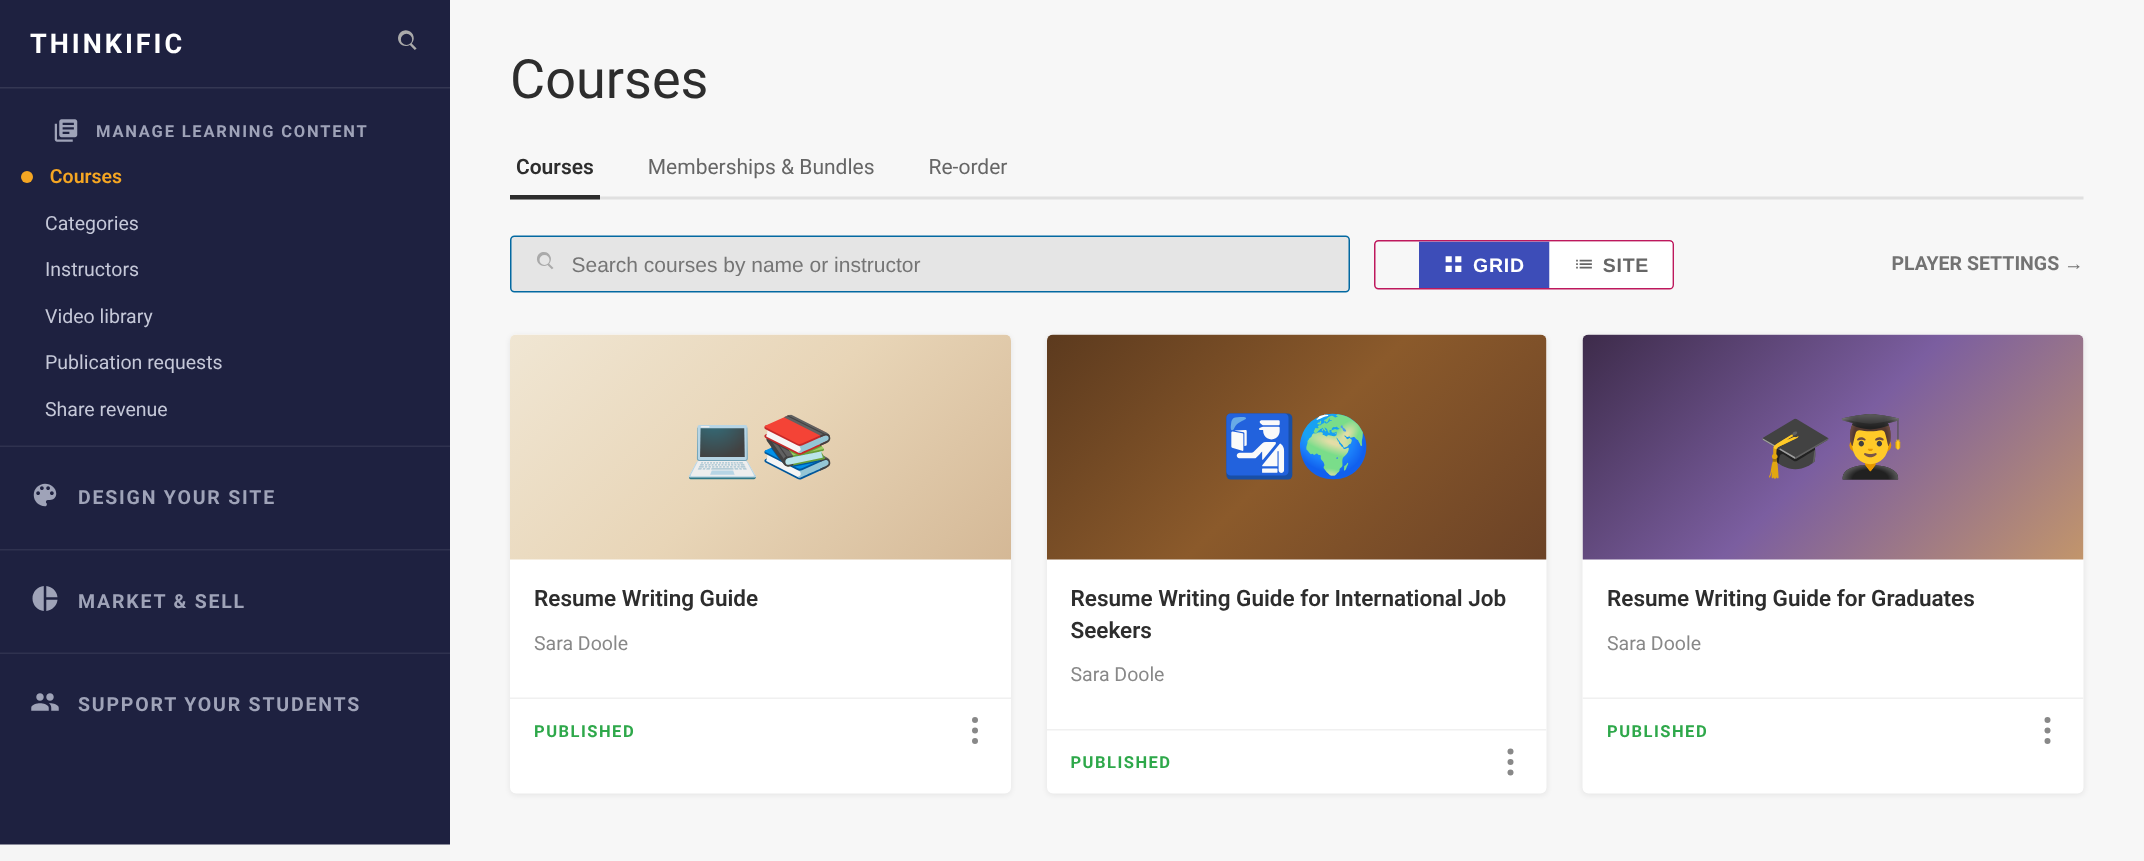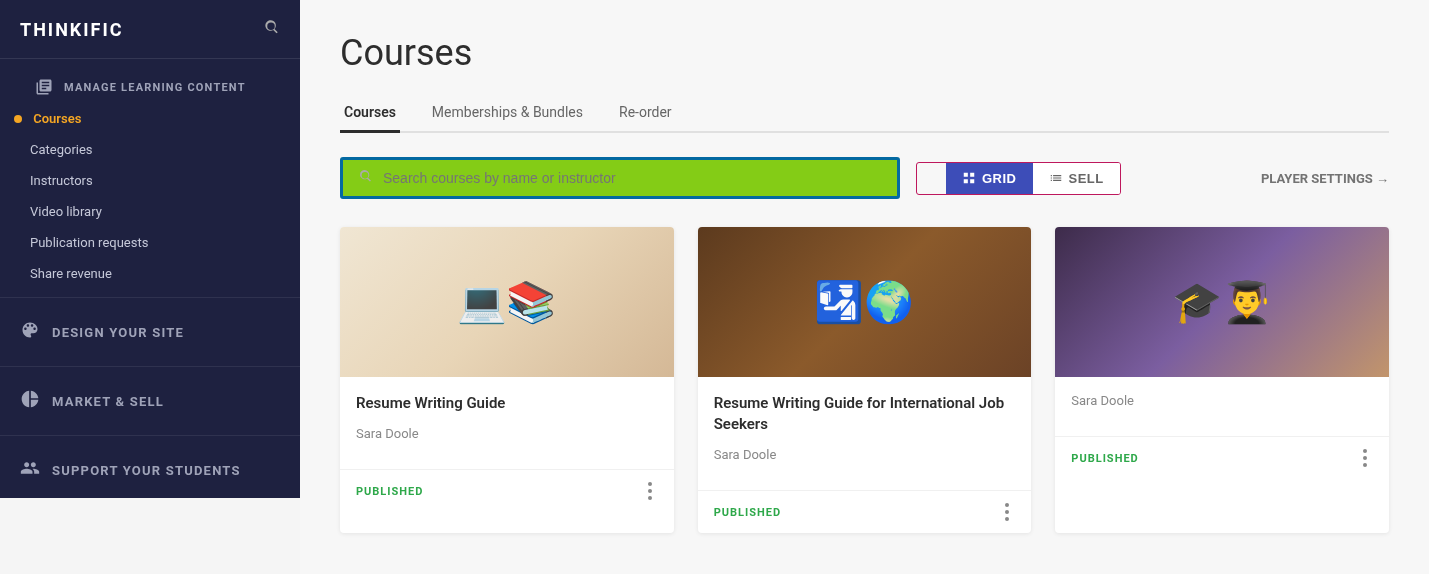--- a/index.html
+++ b/index.html
@@ -6,21 +6,21 @@
     body { font-family: -apple-system, BlinkMacSystemFont, 'Segoe UI', Roboto, sans-serif; display: flex; height: 574px; overflow: hidden; background: #f5f5f5; }
 
     
     .sidebar {
       width: 300px;
       min-width: 300px;
       background: #1e2140;
       color: #fff;
       display: flex;
       flex-direction: column;
-      height: 498px;
+      height: 563px;
       overflow-y: auto;
     }
     .sidebar-header {
       display: flex;
       align-items: center;
       justify-content: space-between;
       padding: 18px 20px;
       border-bottom: 1px solid rgba(255,255,255,0.1);
     }
     .sidebar-logo {
@@ -152,22 +152,22 @@
       display: flex;
       align-items: center;
       gap: 16px;
       margin-bottom: 28px;
     }
     .search-box {
       flex: 1;
       max-width: 560px;
       display: flex;
       align-items: center;
-      background: #84cc16;
-      border: 3px solid #0369a1;
+      background: #e5e5e5;
+      border: 1px solid #0369a1;
       border-radius: 3px;
       padding: 8px 14px;
       gap: 10px;
     }
     .search-box input {
       border: none;
       outline: none;
       font-size: 14px;
       color: #555;
       width: 100%;
@@ -425,21 +425,21 @@
       <button class="view-btn active">
         <svg width="14" height="14" viewBox="0 0 24 24" fill="currentColor">
             <path d="M3 3h7v7H3zm0 11h7v7H3zm11-11h7v7h-7zm0 11h7v7h-7z"></path>
           </svg>
         <span>GRID</span>
       </button>
       <button class="view-btn">
         <svg width="14" height="14" viewBox="0 0 24 24" fill="currentColor">
             <path d="M3 13h2v-2H3v2zm0 4h2v-2H3v2zm0-8h2V7H3v2zm4 4h14v-2H7v2zm0 4h14v-2H7v2zM7 7v2h14V7H7z"></path>
           </svg>
-        <span>SELL</span>
+        <span>SITE</span>
       </button>
     </div>
     <div class="player-settings-link">
       <span>PLAYER SETTINGS →</span>
     </div>
   </div>
 
   <div class="courses-grid">
 
     <div class="course-card">
@@ -470,20 +470,21 @@
           <span></span>
           <span></span>
           <span></span>
         </button>
       </div>
     </div>
 
     <div class="course-card">
       <div class="course-thumbnail thumb-3"></div>
       <div class="course-body">
+        <div class="course-title">Resume Writing Guide for Graduates</div>
         <div class="course-instructor">Sara Doole</div>
       </div>
       <div class="course-footer">
         <span class="status-badge">PUBLISHED</span>
         <button class="more-menu-btn">
           <span></span>
           <span></span>
           <span></span>
         </button>
       </div>

